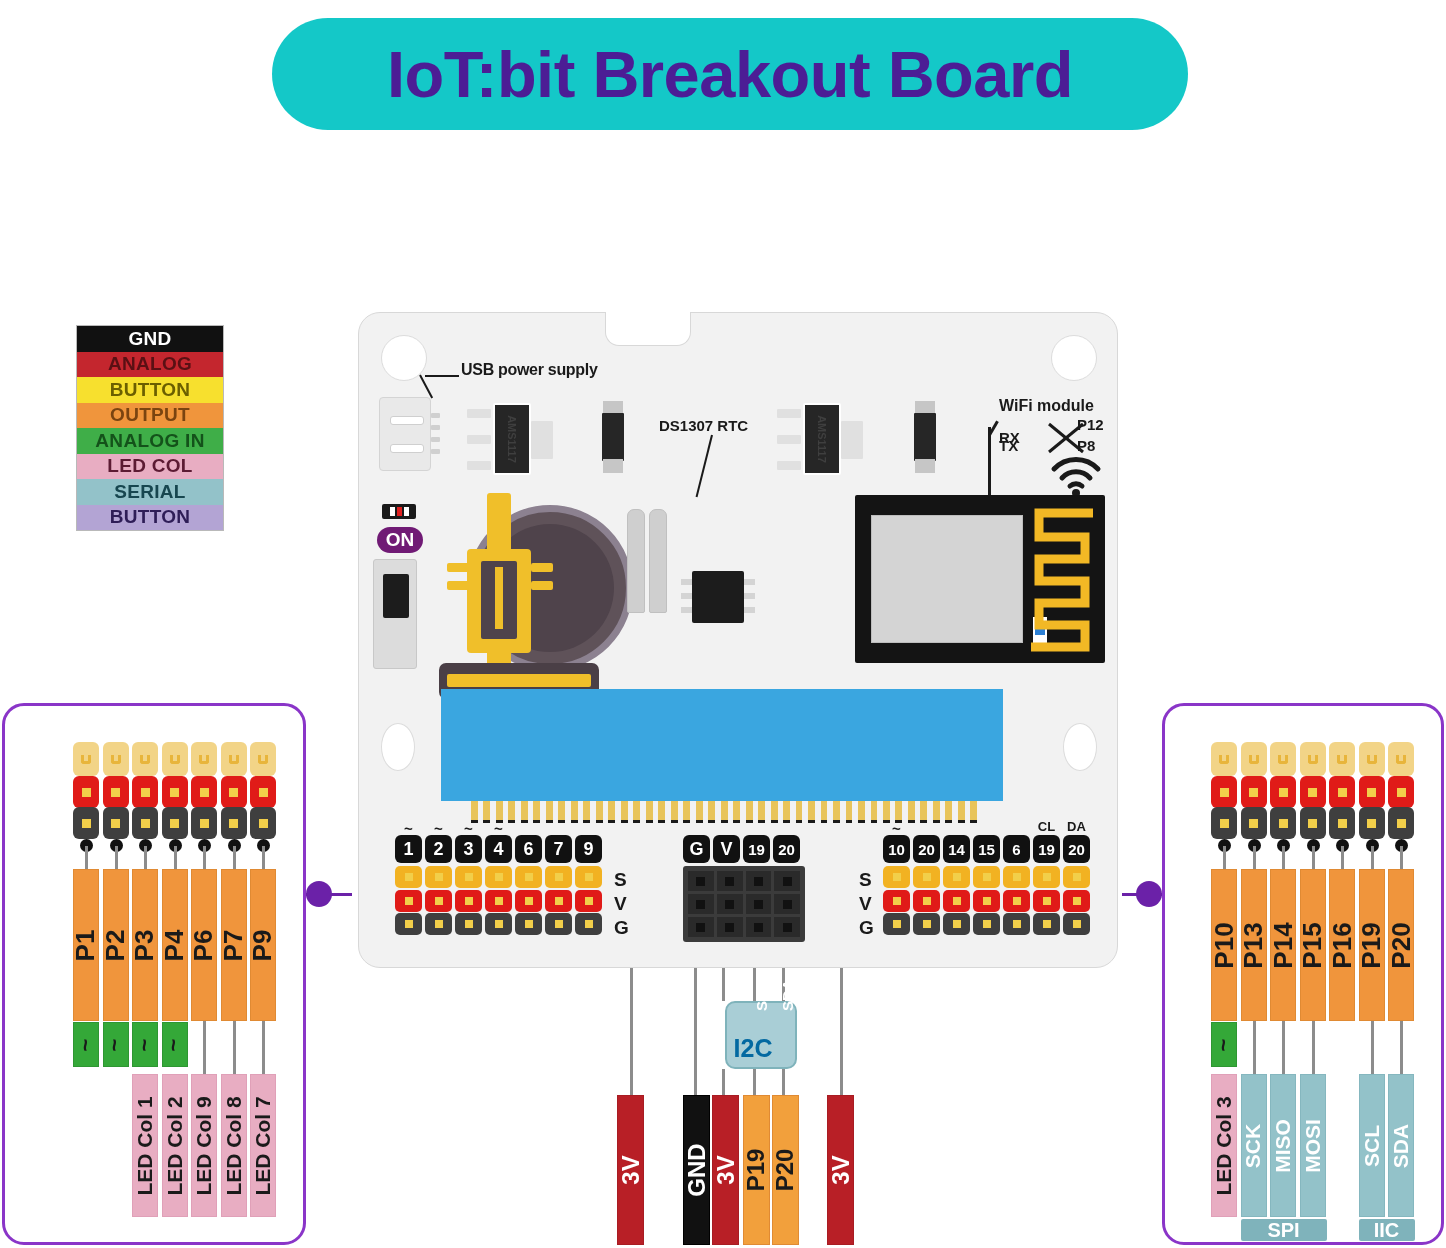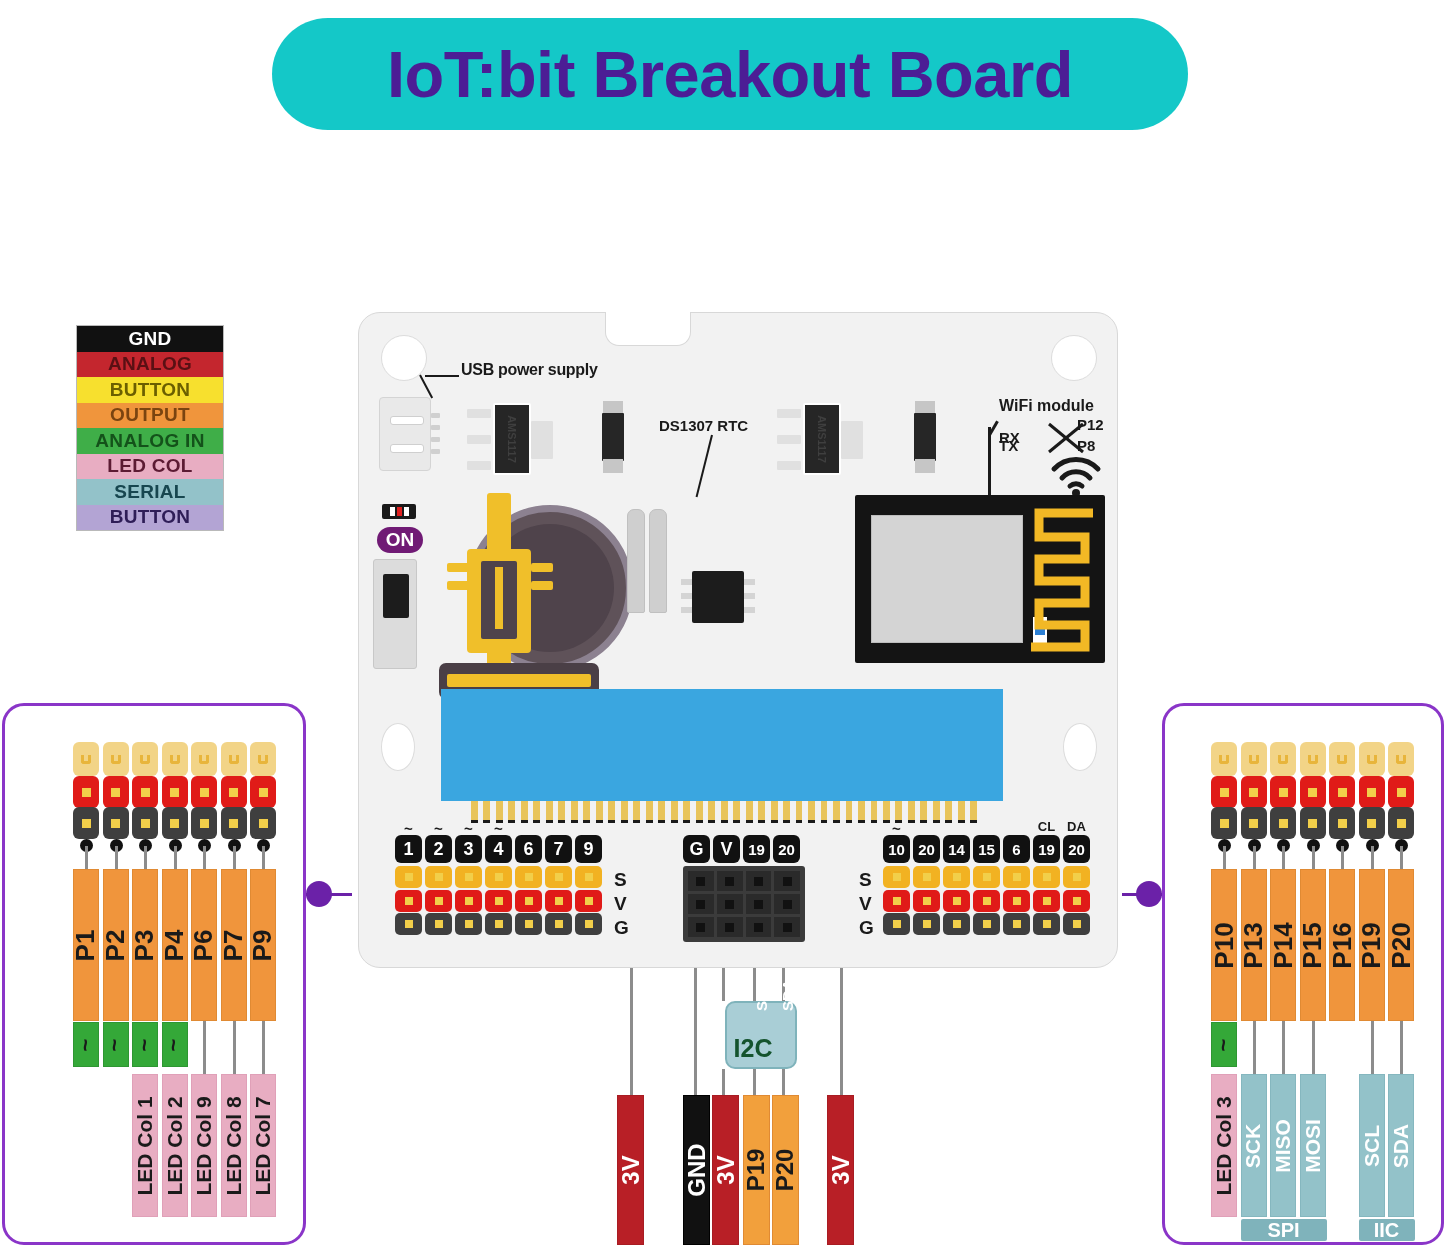--- a/index.html
+++ b/index.html
@@ -374,21 +374,21 @@
     background:#a9ced6; border:2px solid #7fb3bb; border-radius:10px;
   }
   #i2c-box .sig {
     position:absolute; top:8px;
     color:#ffffff; font-size:15px; font-weight:bold;
     transform: rotate(-90deg); transform-origin: left top;
     white-space:nowrap;
   }
   #i2c-box .i2c-name {
     position:absolute; left:0; right:16px; bottom:4px; text-align:center;
-    color:#14532d; font-size:25px; font-weight:bold;
+    color:#0369a1; font-size:25px; font-weight:bold;
   }
 </style>
 </head>
 <body>
 
 <div id="page">
 
   <div id="title-banner">
     <div id="title-text">IoT:bit Breakout Board</div>
   </div>

